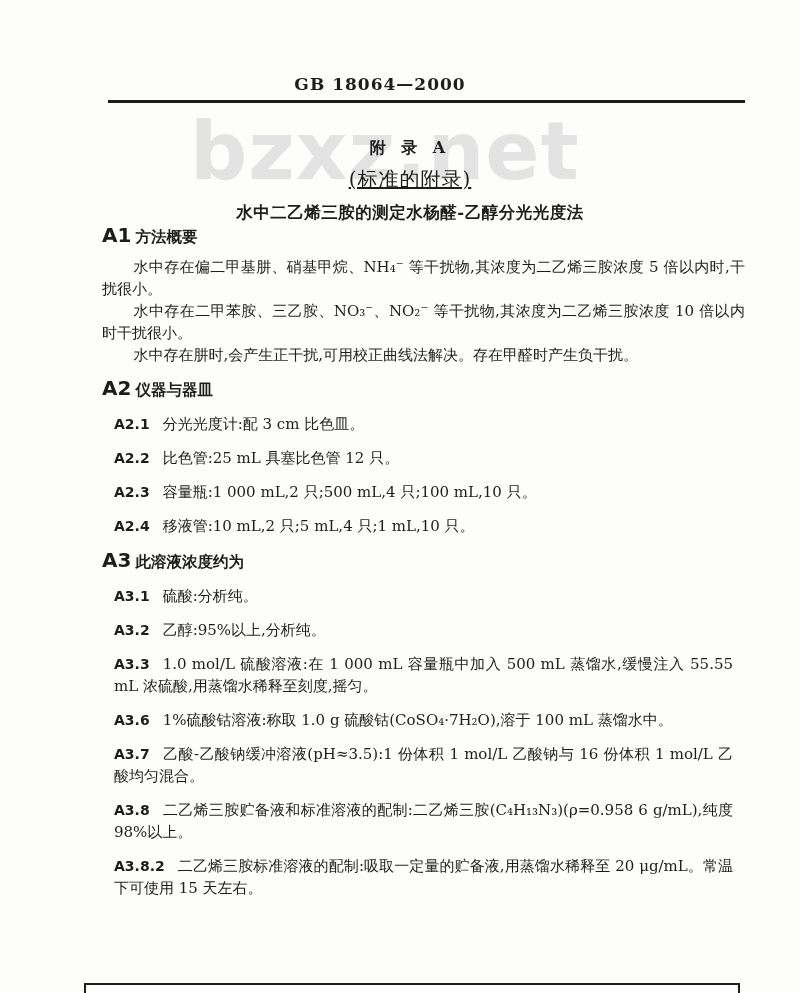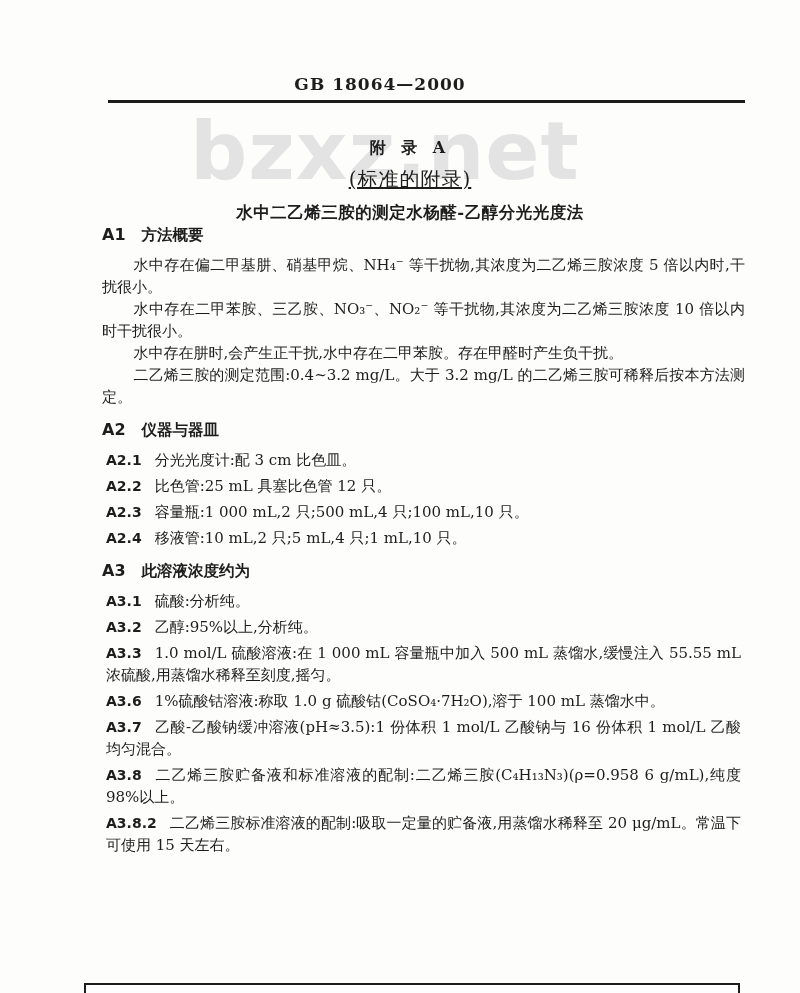--- a/index.html
+++ b/index.html
@@ -34,22 +34,22 @@
   }
   .appendix{font-weight:bold;font-size:16px;letter-spacing:5px;}
   .appendix-note{font-size:20px;margin-top:7px;letter-spacing:1px;text-decoration:underline;}
   .doc-title{font-weight:bold;font-size:16.5px;margin-top:9px;letter-spacing:0.5px;}
   .content{
     position:absolute;top:213px;left:102px;width:643px;
     font-size:15px;line-height:22px;z-index:1;
     text-align:justify;
   }
   .h-block{font-weight:bold;margin:11px 0 8px;font-size:15.5px;}
-  .h-block .num{margin-right:16px;font-family:"DejaVu Sans","Liberation Sans",sans-serif;font-size:16px;}
-  .item{margin:4px;}
+  .h-block .num{margin-right:4px;font-family:"DejaVu Sans","Liberation Sans",sans-serif;font-size:20px;}
+  .item{margin:12px;}
   .item .num{font-weight:bold;margin-right:13px;font-family:"DejaVu Sans","Liberation Sans",sans-serif;font-size:14px;}
   .para{margin:0;text-indent:2.1em;}
   .bottom-box{
     position:absolute;left:84px;top:983px;width:652px;height:12px;
     border:2px solid #1c1c1c;border-bottom:none;background:#fefefe;z-index:2;
   }
 </style>
 </head>
 <body>
 
@@ -59,22 +59,21 @@
   <div class="header-rule"></div>
   <div class="title-block">
     <div class="appendix">附 录 A</div>
     <div class="appendix-note">(标准的附录)</div>
     <div class="doc-title">水中二乙烯三胺的测定水杨醛-乙醇分光光度法</div>
   </div>
   <div class="content" id="content">
       <div class="h-block"><span class="num">A1</span><span class="t">方法概要</span></div>
       <p class="para">水中存在偏二甲基肼、硝基甲烷、NH₄⁻ 等干扰物,其浓度为二乙烯三胺浓度 5 倍以内时,干扰很小。</p>
       <p class="para">水中存在二甲苯胺、三乙胺、NO₃⁻、NO₂⁻ 等干扰物,其浓度为二乙烯三胺浓度 10 倍以内时干扰很小。</p>
-      <p class="para">水中存在肼时,会产生正干扰,水中存在二甲苯胺。存在甲醛时产生负干扰。</p>
-      <p class="para">二乙烯三胺的测定范围:0.4~3.2 mg/L。大于 3.2 mg/L 的二乙烯三胺可稀释后按本方法测定。</p>
+      <p class="para">水中存在肼时,会产生正干扰,可用校正曲线法解决。存在甲醛时产生负干扰。</p>
       <div class="h-block"><span class="num">A2</span><span class="t">仪器与器皿</span></div>
       <div class="item"><span class="num">A2.1</span><span class="t">分光光度计:配 3 cm 比色皿。</span></div>
       <div class="item"><span class="num">A2.2</span><span class="t">比色管:25 mL 具塞比色管 12 只。</span></div>
       <div class="item"><span class="num">A2.3</span><span class="t">容量瓶:1 000 mL,2 只;500 mL,4 只;100 mL,10 只。</span></div>
       <div class="item"><span class="num">A2.4</span><span class="t">移液管:10 mL,2 只;5 mL,4 只;1 mL,10 只。</span></div>
       <div class="h-block"><span class="num">A3</span><span class="t">此溶液浓度约为</span></div>
       <div class="item"><span class="num">A3.1</span><span class="t">硫酸:分析纯。</span></div>
       <div class="item"><span class="num">A3.2</span><span class="t">乙醇:95%以上,分析纯。</span></div>
       <div class="item"><span class="num">A3.3</span><span class="t">1.0 mol/L 硫酸溶液:在 1 000 mL 容量瓶中加入 500 mL 蒸馏水,缓慢注入 55.55 mL 浓硫酸,用蒸馏水稀释至刻度,摇匀。</span></div>
       <div class="item"><span class="num">A3.6</span><span class="t">1%硫酸钴溶液:称取 1.0 g 硫酸钴(CoSO₄·7H₂O),溶于 100 mL 蒸馏水中。</span></div>

